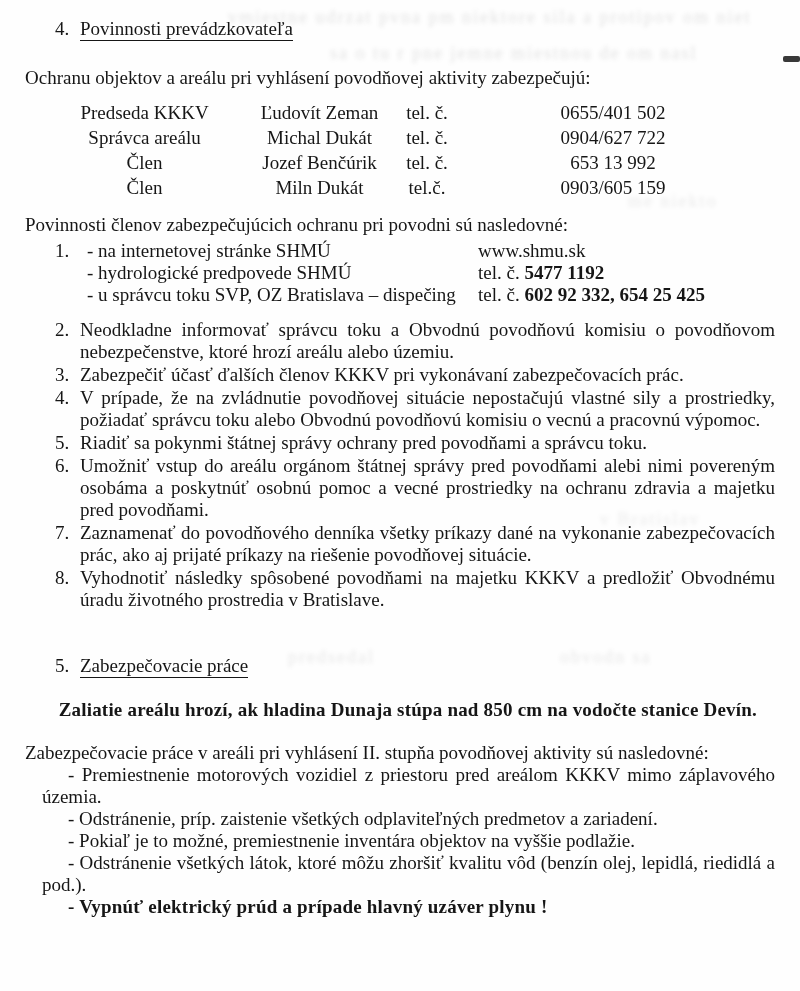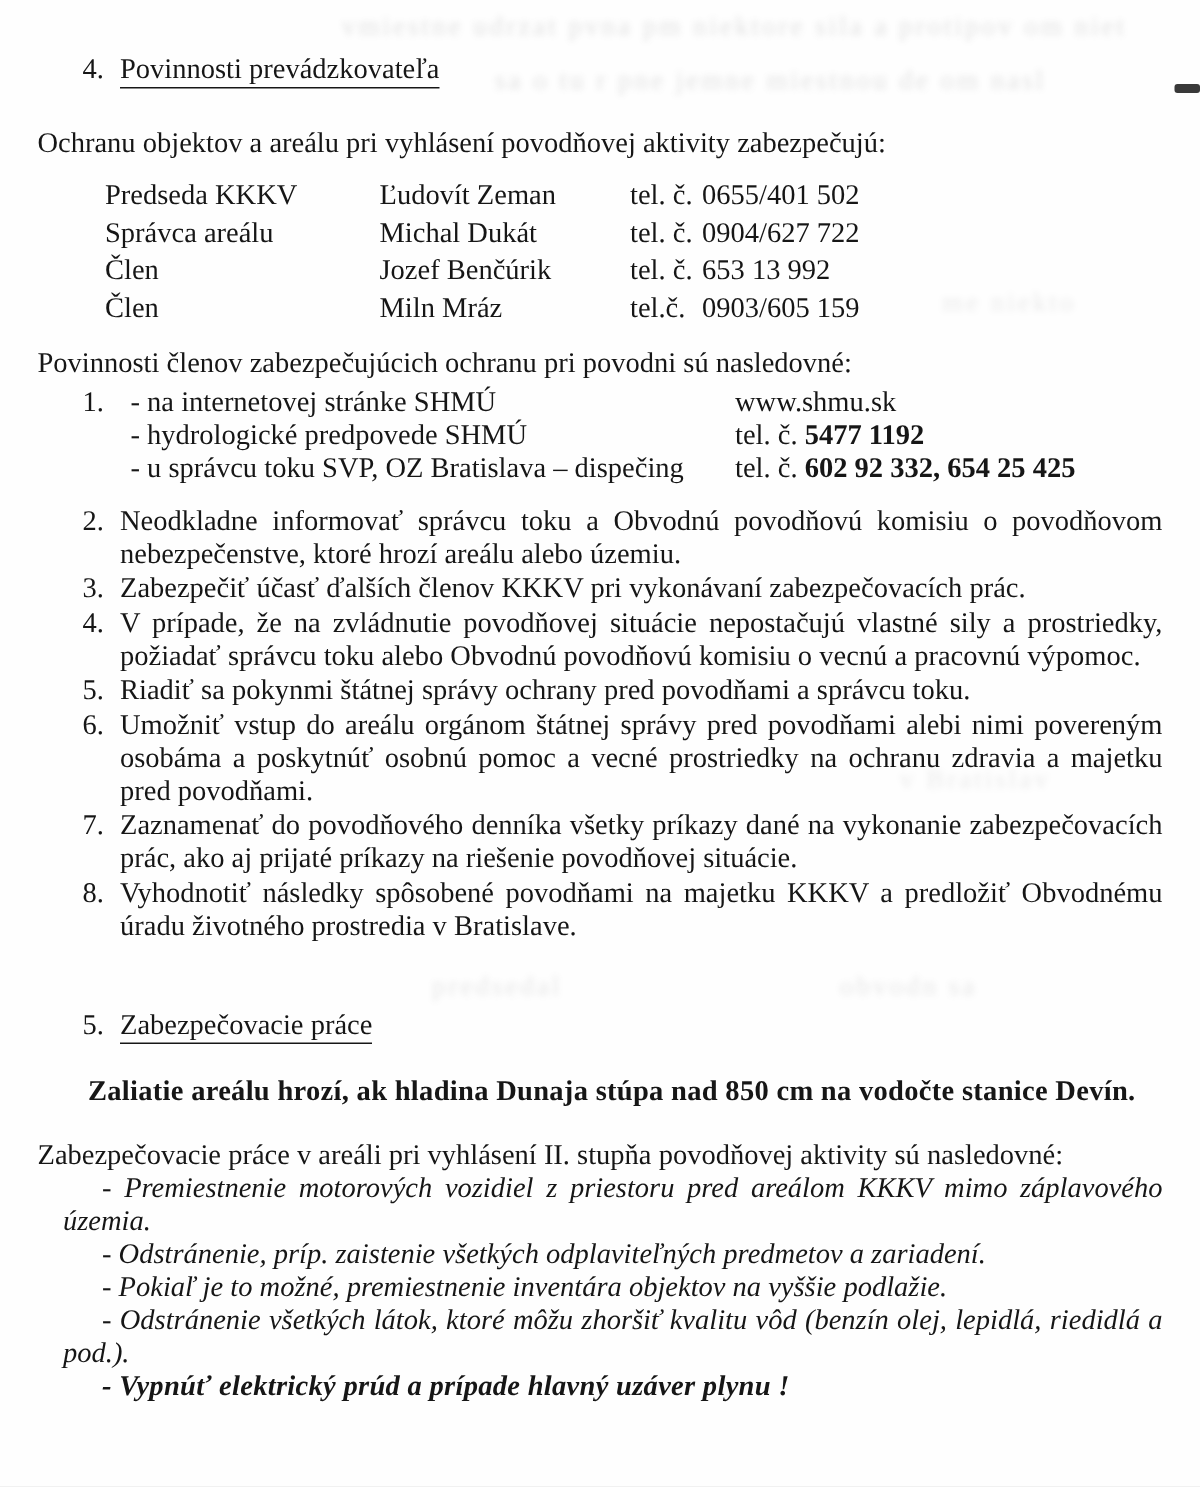--- a/index.html
+++ b/index.html
@@ -2,21 +2,21 @@
 <html lang="sk"><head>
 <meta charset="utf-8">
 <style>
   html,body{margin:0;padding:0;background:#e8e8e8;}
   .page{
     position:relative;
     width:800px;height:991px;
     margin:0 auto;
     background:#fefefe;
     box-sizing:border-box;
-    padding:30px 25px 0 25px;
+    padding:12px 25px 0 25px;
     font-family:"Liberation Serif","DejaVu Serif",serif;
     font-size:19px;line-height:22px;
     color:#161616;
     overflow:hidden;
   }
   
   .ghost{
     position:absolute;
     color:#7a7a7a;
     opacity:.22;
@@ -43,48 +43,48 @@
   .heading.s5{margin-top:44px;}
   .h-num{display:inline-block;width:25px;}
   .h-title{border-bottom:1.6px solid #161616;padding-bottom:1px;}
   
   .para{margin:0;}
   .p-ochranu{margin-top:27px;}
   .p-duties{margin-top:14px;}
   .p-intro5{margin-top:21px;}
   
   .contacts{
-    margin:11px 0 0 45px;
+    margin:11px 0 0 28px;
     display:grid;
     grid-template-columns:183px 167px 48px auto;
     line-height:25px;
+    text-align:center;
   }
   
   .duties{margin-top:0;}
   .duty{display:flex;margin:0 0 1px 30px;}
   .duty.first{margin-top:4px;}
   .d-num{flex:0 0 25px;}
   .d-body{flex:1;text-align:justify;}
   .sublines{margin-bottom:12px;}
   .subline{position:relative;}
   .sub-label{padding-left:7px;}
-  .sub-value{position:absolute;left:410px;top:0;white-space:nowrap;text-align:left;}
+  .sub-value{position:absolute;left:398px;top:0;white-space:nowrap;text-align:left;}
   .sub-value b{font-weight:bold;}
   
   .warning{
     margin:22px 18px 0 18px;
     font-weight:bold;
     text-align:right;
     letter-spacing:.2px;
   }
   .measure{
     margin:0 0 0 17px;
     text-indent:26px;
     text-align:justify;
-    font-style:italic;
   }
   .measure.bold{font-weight:bold;letter-spacing:.2px;}
 </style>
 </head>
 <body>
 
 <div class="page">
 
   <div class="ghost g1">vmiestne udrzat pvna pm niektore sila a protipov om niet</div>
   <div class="ghost g2">sa o tu r pne jemne miestnou de om nasl</div>
@@ -110,21 +110,21 @@
     <span>Michal Dukát</span>
     <span>tel. č.</span>
     <span>0904/627 722</span>
 
     <span>Člen</span>
     <span>Jozef Benčúrik</span>
     <span>tel. č.</span>
     <span>653 13 992</span>
 
     <span>Člen</span>
-    <span>Miln Mráz</span>
+    <span>Miln Dukát</span>
     <span>tel.č.</span>
     <span>0903/605 159</span>
   </div>
 
   <p class="para p-duties">Povinnosti členov zabezpečujúcich ochranu pri povodni sú nasledovné:</p>
 
   <div class="duties">
 
     <div class="duty first">
       <span class="d-num">1.</span>

